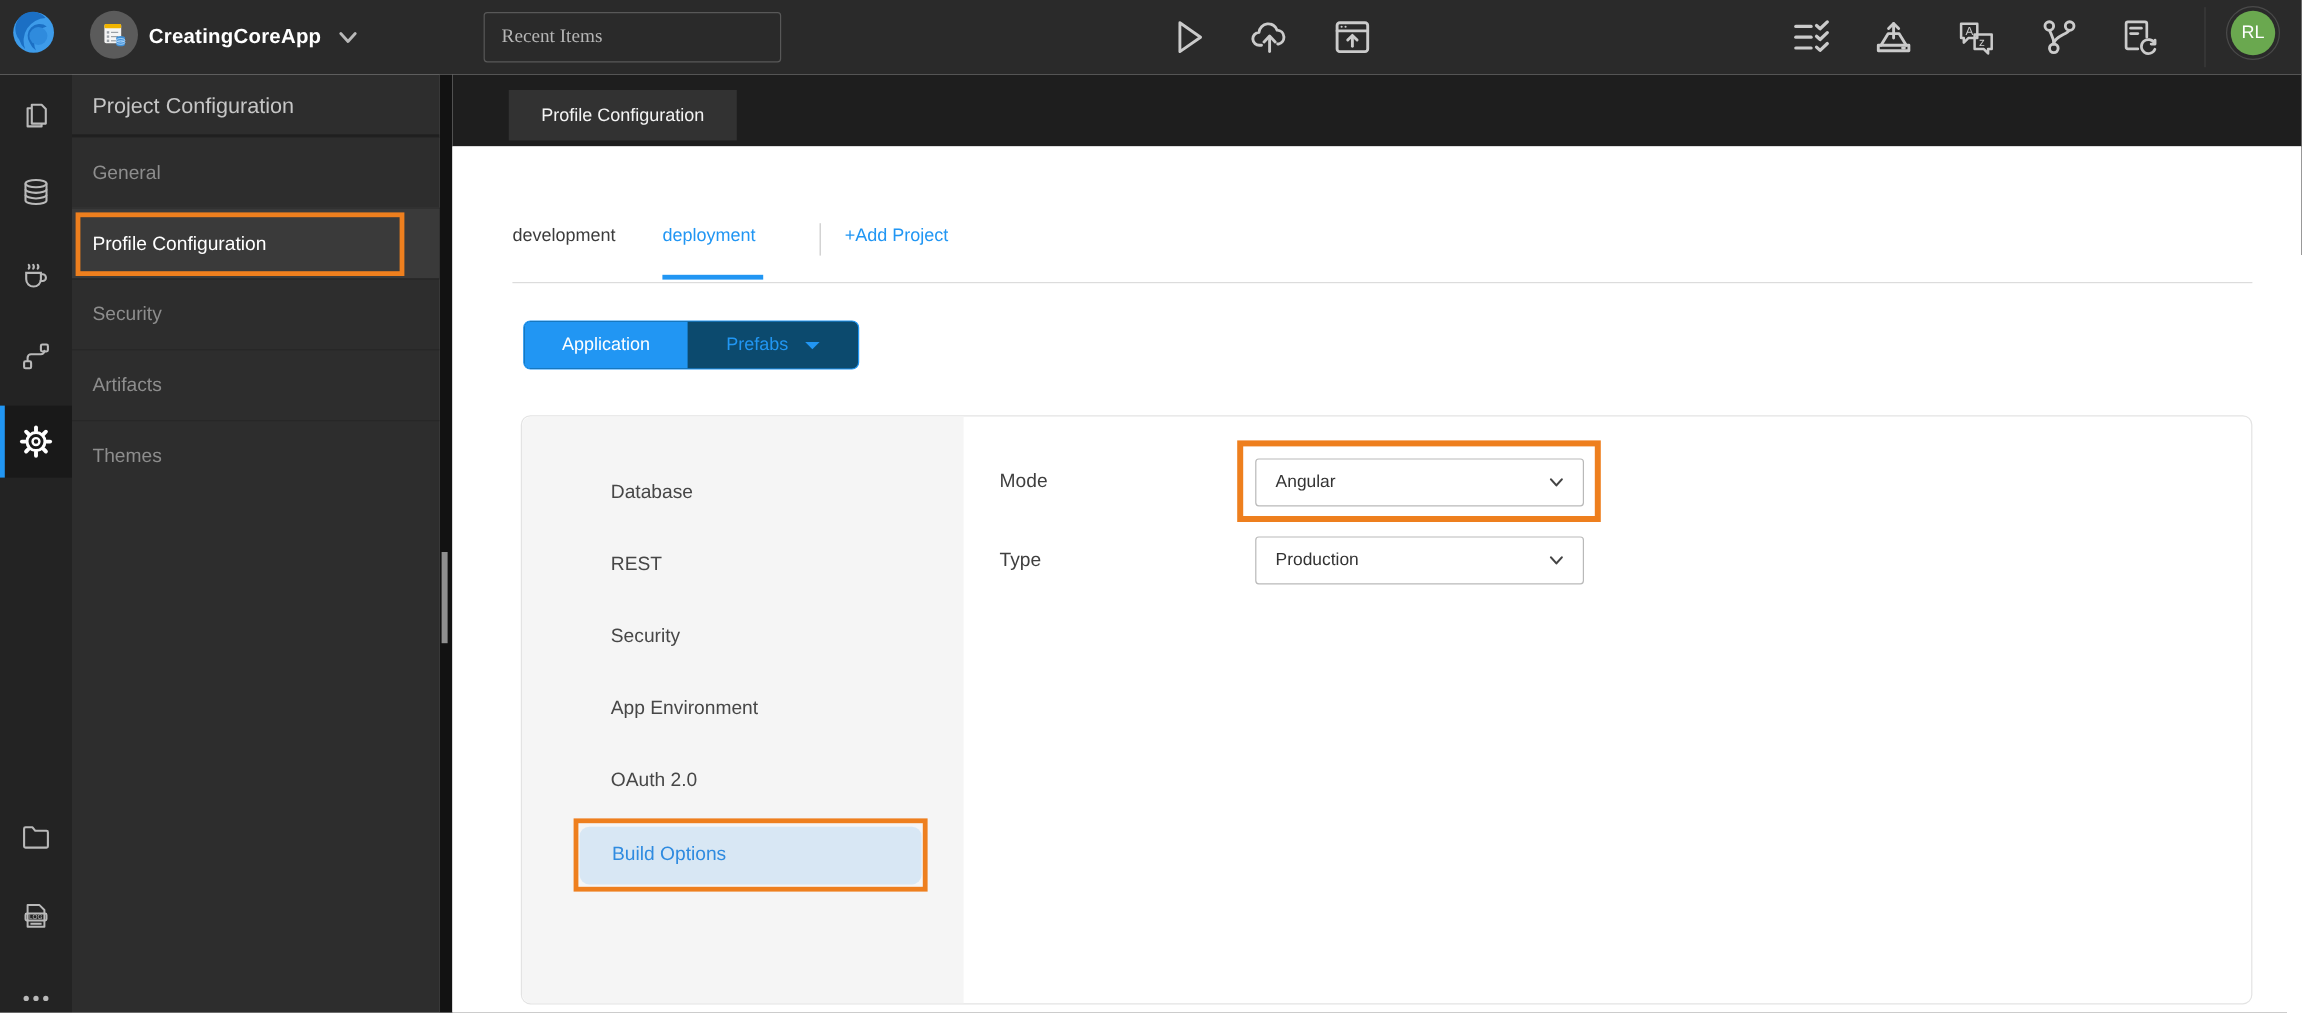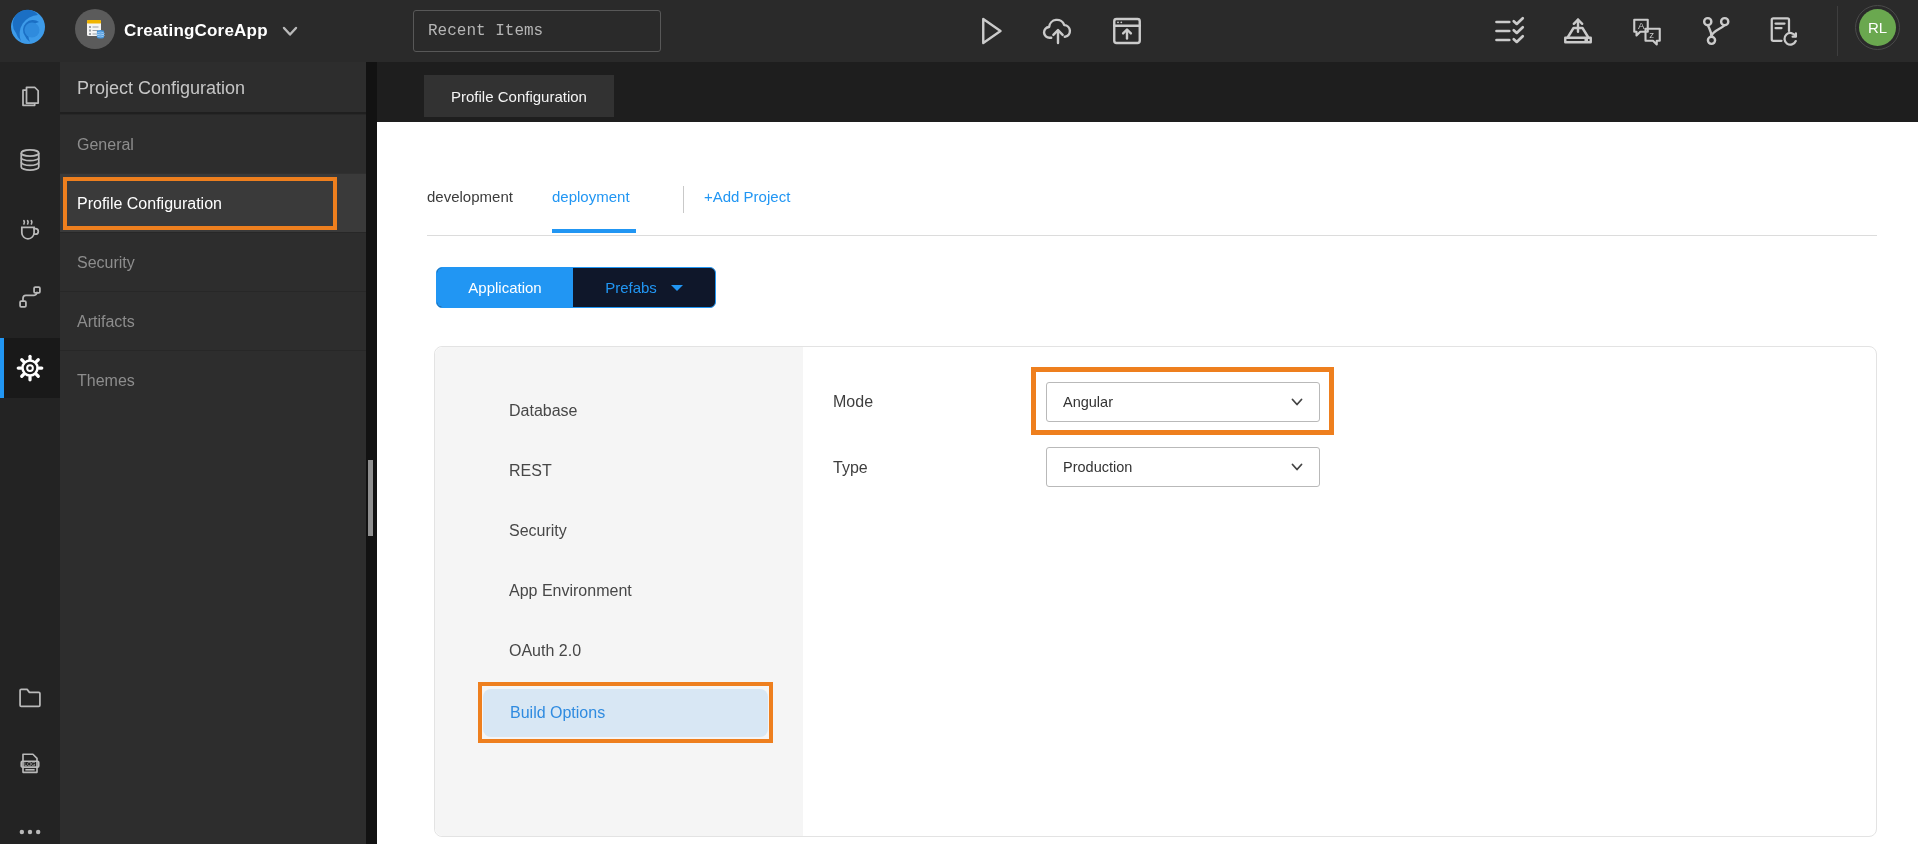--- a/index.html
+++ b/index.html
@@ -11,23 +11,23 @@
   svg { display:block; }
 
   
   .topbar { position:absolute; left:0; top:0; width:1918px; height:62px; background:#2a2a2a; }
   .logo { position:absolute; left:8px; top:7px; width:40px; height:40px; }
   .proj-circle { position:absolute; left:75px; top:9px; width:40px; height:40px; border-radius:50%;
     background:#5b5b5b; display:flex; align-items:center; justify-content:center; }
   .proj-name { position:absolute; left:124px; top:0; height:62px; line-height:62px;
     color:#fff; font-size:17px; font-weight:700; letter-spacing:.2px; }
   .proj-chevron { position:absolute; left:278px; top:19px; width:24px; height:24px; color:#b9b9b9; }
-  .recent-input { position:absolute; left:413px; top:10px; width:248px; height:42px;
+  .recent-input { position:absolute; left:403px; top:10px; width:248px; height:42px;
     background:transparent; border:1px solid #585858; border-radius:3px; color:#c0c0c0;
-    font-size:16px; padding:0 14px; outline:none; font-family:Liberation Mono, monospace; }
+    font-size:16px; padding:0 14px; outline:none; font-family:Liberation Serif, serif; }
   .recent-input::placeholder { color:#b5b5b5; opacity:1; }
   .tb-icon { position:absolute; top:13px; width:36px; height:36px; color:#cbcbcb; cursor:pointer; }
   .tb-sep { position:absolute; left:1837px; top:6px; width:1px; height:50px; background:#3e3e3e; }
   .avatar { position:absolute; left:1855px; top:5px; width:45px; height:45px; border-radius:50%;
     border:1px solid #4a4a4a; display:flex; align-items:center; justify-content:center; }
   .avatar-disc { width:37px; height:37px; border-radius:50%; background:#6aa84f;
     display:flex; align-items:center; justify-content:center; color:#fff; font-size:15px; }
 
   
   .rail { position:absolute; left:0; top:62px; width:60px; height:782px; background:#232323; }
@@ -56,21 +56,21 @@
 
   .ptab { position:absolute; top:66px; font-size:15px; cursor:pointer; }
   .ptab.dev { left:50px; color:#3c3c3c;text-align:right; }
   .ptab.dep { left:175px; color:#2196f3; }
   .ptab-sep { position:absolute; left:306px; top:64px; width:1px; height:27px; background:#c9c9c9; }
   .addprofile { position:absolute; left:327px; top:66px; font-size:15px; color:#2196f3; cursor:pointer; }
   .ptab-underline { position:absolute; left:175px; top:107px; width:84px; height:4px; background:#2196f3; }
   .ptab-rule { position:absolute; left:50px; top:113px; width:1450px; height:1px; background:#dcdcdc; }
 
   .toggle { position:absolute; left:59px; top:145px; width:280px; height:41px;
-    border:1px solid #2196f3; border-radius:6px; display:flex; overflow:hidden; background:#0f172a; }
+    border:1px solid #2196f3; border-radius:6px; display:flex; overflow:hidden; background:#0c4a6e; }
   .toggle .seg-app { width:136px; background:#2196f3; color:#fff; font-size:15px;
     display:flex; align-items:center; justify-content:center; cursor:pointer; }
   .toggle .seg-prefabs { flex:1; color:#2196f3; font-size:15px; display:flex; gap:14px;
     align-items:center; justify-content:center; cursor:pointer; }
   .caret-down { width:0; height:0; border-left:6px solid transparent; border-right:6px solid transparent;
     border-top:6px solid #2196f3; }
 
   .card { position:absolute; left:57px; top:224px; width:1443px; height:491px; background:#fff;
     border:1px solid #e3e3e3; border-radius:8px; }
   .inner-panel { position:absolute; left:0; top:0; width:368px; height:489px; background:#f5f5f5;

